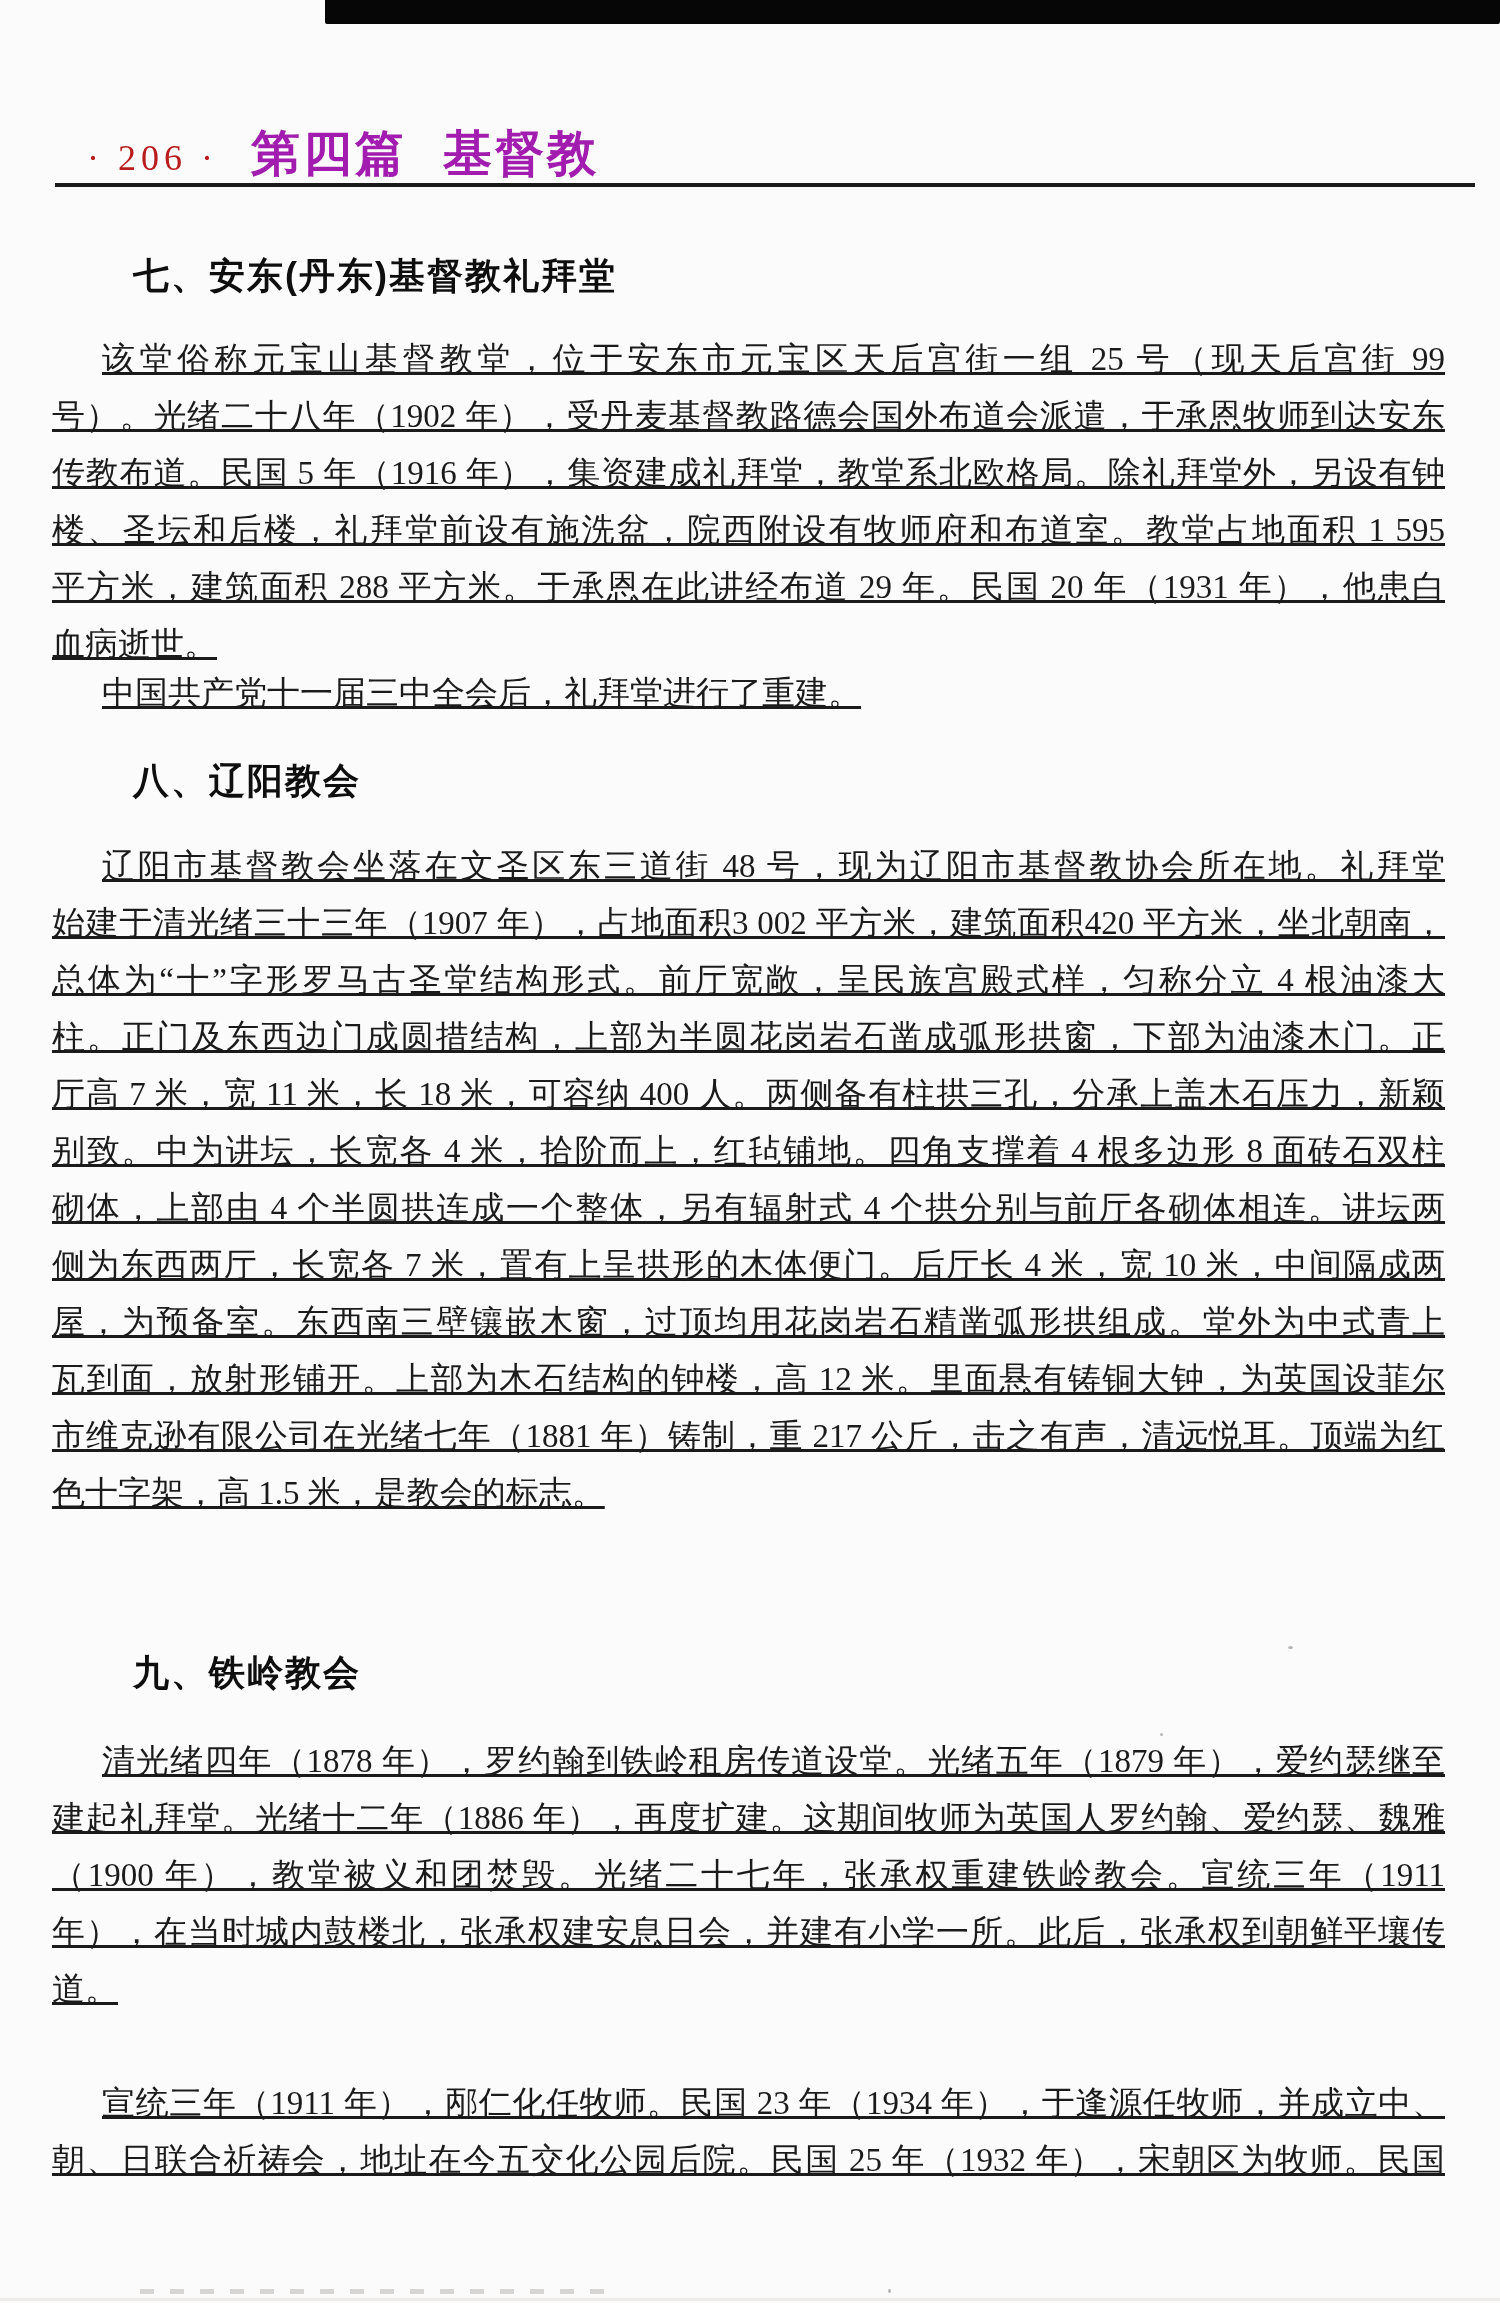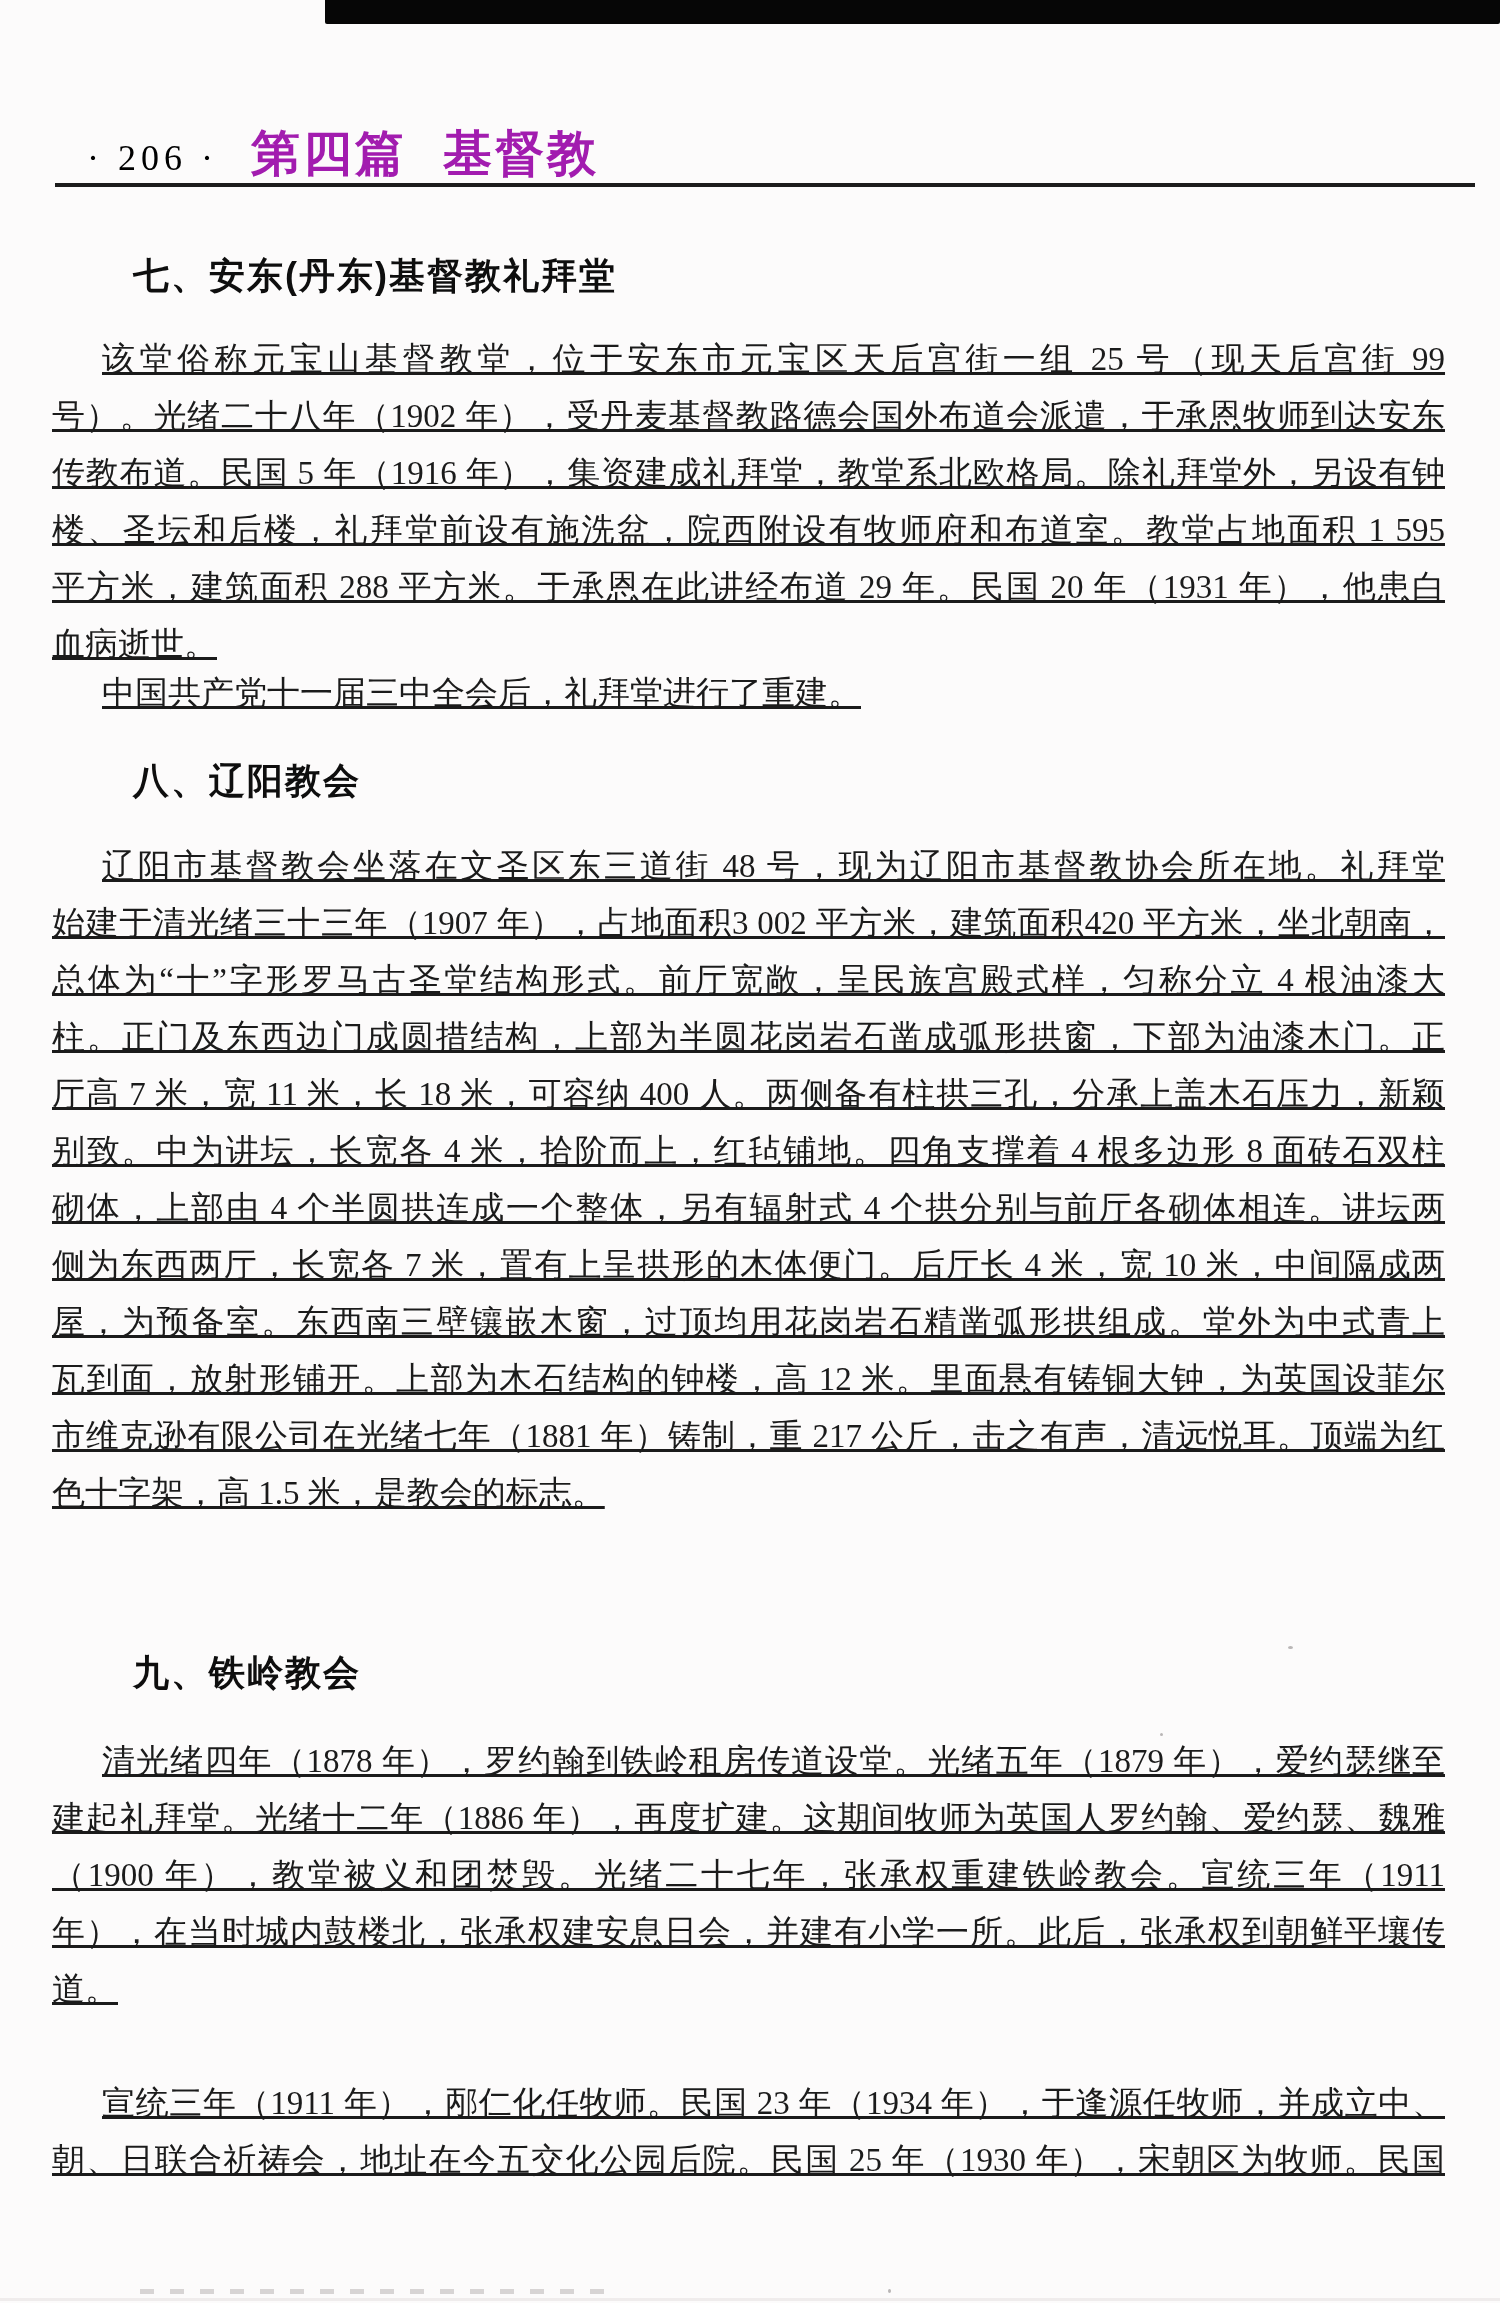--- a/index.html
+++ b/index.html
@@ -17,21 +17,21 @@
     position:absolute;left:325px;top:0;width:1175px;height:24px;
     background:#060606;border-radius:0 0 2px 2px;
   }
   
   .page-header{
     position:absolute;left:52px;top:131px;width:1393px;height:44px;
     line-height:44px;white-space:nowrap;
   }
   .page-num{
     margin-left:35px;
-    font-size:36px;letter-spacing:5px;color:#000000;
+    font-size:36px;letter-spacing:5px;color:#b91c1c;
   }
   .hd-part,.hd-subject{
     font-family:"Liberation Sans","DejaVu Sans",sans-serif;
     font-weight:bold;font-size:49px;color:#a21caf;letter-spacing:3px;
   }
   .hd-part{margin-left:33px;}
   .hd-subject{margin-left:36px;}
   .header-rule{
     position:absolute;left:55px;top:183px;width:1420px;height:4px;
     background:#1c1c1c;
@@ -117,21 +117,21 @@
   <div class="col para" style="top:1733px;">
     <div class="line indent">清光绪四年（1878 年），罗约翰到铁岭租房传道设堂。光绪五年（1879 年），爱约瑟继至</div>
     <div class="line">建起礼拜堂。光绪十二年（1886 年），再度扩建。这期间牧师为英国人罗约翰、爱约瑟、魏雅</div>
     <div class="line">（1900 年），教堂被义和团焚毁。光绪二十七年，张承权重建铁岭教会。宣统三年（1911</div>
     <div class="line">年），在当时城内鼓楼北，张承权建安息日会，并建有小学一所。此后，张承权到朝鲜平壤传</div>
     <div class="line short">道。</div>
   </div>
 
   <div class="col para" style="top:2075px;">
     <div class="line indent">宣统三年（1911 年），邴仁化任牧师。民国 23 年（1934 年），于逢源任牧师，并成立中、</div>
-    <div class="line">朝、日联合祈祷会，地址在今五交化公园后院。民国 25 年（1930 年），宋朝区为牧师。民国</div>
+    <div class="line">朝、日联合祈祷会，地址在今五交化公园后院。民国 25 年（1932 年），宋朝区为牧师。民国</div>
   </div>
 
   <div class="bottom-dashes"></div>
   <div class="bottom-edge"></div>
   <div class="speck s1"></div>
   <div class="speck s2"></div>
   <div class="speck s3"></div>
 
 </div>
 

